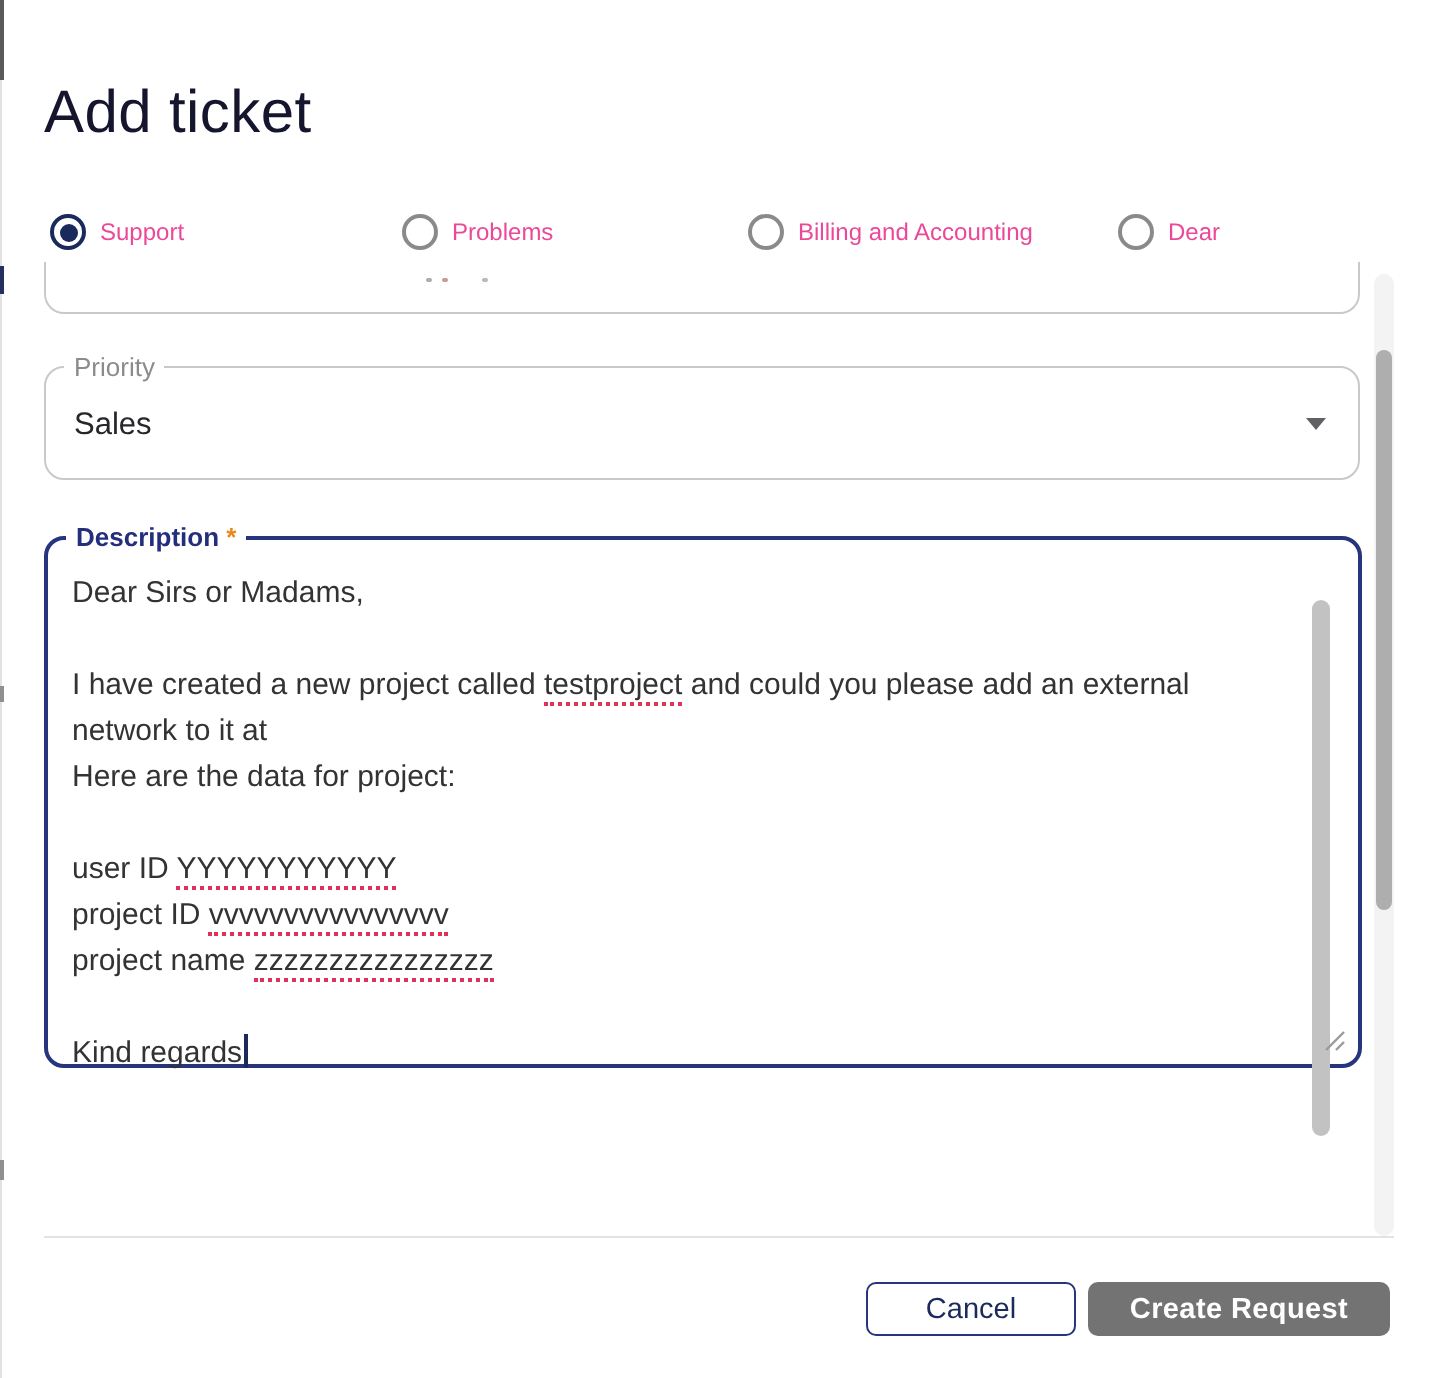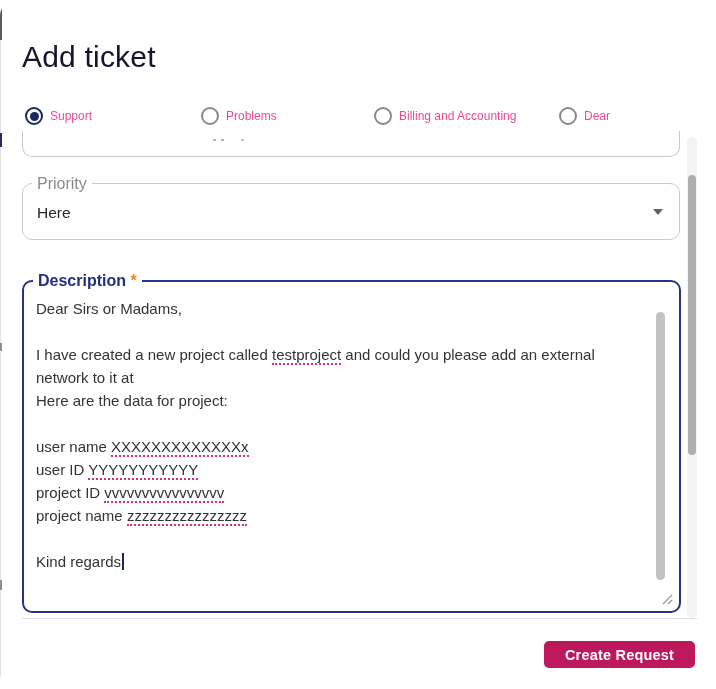--- a/index.html
+++ b/index.html
@@ -1,18 +1,18 @@
 <!DOCTYPE html>
 <html><head>
 <meta charset="utf-8">
 <style>
   * { margin:0; padding:0; box-sizing:border-box; }
   html,body { width:716px; height:689px; overflow:hidden; background:#fff;
     font-family:"Liberation Sans", sans-serif; }
-  .stage { position:relative; width:716px; height:689px; background:#fff; overflow:hidden;border-radius:16px; }
+  .stage { position:relative; width:716px; height:689px; background:#fff; overflow:hidden; }
 
   
   .edge-mark { position:absolute; left:0; width:2px; background:#cfcfcf; }
   .edge-line { position:absolute; left:0; top:0; width:1px; height:689px; background:#e2e2e2; }
 
   .dialog-title { position:absolute; left:22px; top:40px; font-size:30px; font-weight:400;
     color:#15152e; letter-spacing:0.2px; }
 
   
   .radio-row { position:absolute; left:0; top:103px; width:716px; height:26px; }
@@ -24,28 +24,28 @@
   .radio-label { margin-left:7px; font-size:12px; color:#ec4899; }
 
   
   .clipped-field { position:absolute; left:22px; top:131px; width:658px; height:26px;
     border:1px solid #c9c9c9; border-top:none; border-radius:0 0 10px 10px; background:#fff; }
   .dot-artifact { position:absolute; width:3px; height:2px; border-radius:1px; }
 
   .outlined-field { position:absolute; left:22px; background:#fff; border:1px solid #c9c9c9;
     border-radius:10px; }
   .notch-label { position:absolute; top:-8px; left:9px; background:#fff; padding:0 5px;
-    font-size:16px; color:#8b8b8b; line-height:15px; }
+    font-size:13px; color:#8b8b8b; line-height:15px; }
   .priority-field { top:183px; width:658px; height:57px; }
   .priority-value { position:absolute; left:14px; top:20px; font-size:15.5px; color:#26262b; }
   .select-caret { position:absolute; right:16px; top:25px; width:0; height:0;
     border-left:5px solid transparent; border-right:5px solid transparent;
     border-top:6px solid #5f6165; }
 
-  .description-field { top:280px; width:659px; height:333px; border:2px solid #27357e; }
+  .description-field { top:268px; width:659px; height:266px; border:2px solid #27357e; }
   .notch-label.navy { color:#232e7d; font-weight:bold; top:-9px; }
   .req-asterisk { color:#e9891d; font-weight:bold; }
 
   .ta-content { position:absolute; left:12px; top:15px; width:610px; font-size:15px;
     color:#333; cursor:text; }
   .ta-line { height:23px; line-height:23px; white-space:pre-wrap; overflow:visible; }
   .misspell { border-bottom:2px dotted #e0315b; padding-bottom:0px;margin-top:40px; }
   .text-caret { display:inline-block; width:2px; height:17px; background:#1b2a5c;
     vertical-align:-3px; margin-left:1px; }
 
@@ -58,21 +58,21 @@
   .outer-scroll-track { position:absolute; left:687px; top:137px; width:10px; height:481px;
     background:#f3f3f3; border-radius:5px; }
   .outer-scroll-thumb { position:absolute; left:1px; top:38px; width:8px; height:280px;
     background:#aeaeae; border-radius:4px; }
 
   .btn { position:absolute; top:641px; height:27px; border-radius:5px; font-size:14.5px;
     display:flex; align-items:center; justify-content:center; cursor:pointer;
     font-family:"Liberation Sans", sans-serif; }
   .btn-cancel { left:433px; width:105px; background:#fff; border:1.5px solid #27357e;
     color:#1b2a5c; font-weight:500; }
-  .btn-submit { left:544px; width:151px; background:#be185d; border:none; color:#fff;
+  .btn-submit { left:544px; width:151px; background:#737373; border:none; color:#fff;
     font-weight:600; letter-spacing:0.2px; }
 </style>
 </head>
 <body>
 
 <div class="stage">
 
   <div class="edge-line"></div>
   <div class="edge-mark" style="top:0;height:40px;background:#5a5a5a;"></div>
   <div class="edge-mark" style="top:133px;height:14px;background:#24305e;"></div>
@@ -102,50 +102,52 @@
     </label>
   </div>
 
   <div class="clipped-field"></div>
   <div class="dot-artifact" style="left:213px;top:139px;background:#adadad;"></div>
   <div class="dot-artifact" style="left:221px;top:139px;background:#c99a9a;"></div>
   <div class="dot-artifact" style="left:241px;top:139px;background:#b9b9b9;"></div>
 
   <div class="outlined-field priority-field">
     <span class="notch-label">Priority</span>
-    <span class="priority-value">Here</span>
+    <span class="priority-value">Sales</span>
     <span class="select-caret"></span>
   </div>
 
   <div class="outlined-field description-field">
     <span class="notch-label navy"><span>Description</span>&nbsp;<span class="req-asterisk">*</span></span>
     <div class="ta-content" id="ta-content">
         <div class="ta-line"><span>Dear Sirs or Madams,</span></div>
         <div class="ta-line"></div>
         <div class="ta-line"><span>I have created a new project called </span><span class="misspell">testproject</span><span> and could you please add an external network to it at</span></div>
         <div class="ta-line"></div>
         <div class="ta-line"><span>Here are the data for project:</span></div>
         <div class="ta-line"></div>
-        <div class="ta-line"><span>user name </span><span class="misspell">XXXXXXXXXXXXXx</span></div>
         <div class="ta-line"><span>user ID </span><span class="misspell">YYYYYYYYYYY</span></div>
         <div class="ta-line"><span>project ID </span><span class="misspell">vvvvvvvvvvvvvvvv</span></div>
         <div class="ta-line"><span>project name </span><span class="misspell">zzzzzzzzzzzzzzzz</span></div>
         <div class="ta-line"></div>
         <div class="ta-line"><span>Kind regards</span><span class="text-caret"></span></div>
       </div>
     <div class="ta-scroll-thumb"></div>
     <svg class="resize-grip" viewBox="0 0 13 13">
       <line x1="3" y1="12" x2="12" y2="3" stroke="#9a9a9a" stroke-width="1.2"></line>
       <line x1="8" y1="12" x2="12" y2="8" stroke="#9a9a9a" stroke-width="1.2"></line>
     </svg>
   </div>
 
   <div class="footer-divider"></div>
 
   <div class="outer-scroll-track">
     <div class="outer-scroll-thumb"></div>
   </div>
 
+  <button class="btn btn-cancel">
+    <span>Cancel</span>
+  </button>
   <button class="btn btn-submit">
     <span>Create Request</span>
   </button>
 
 </div>
 
 </body></html>

